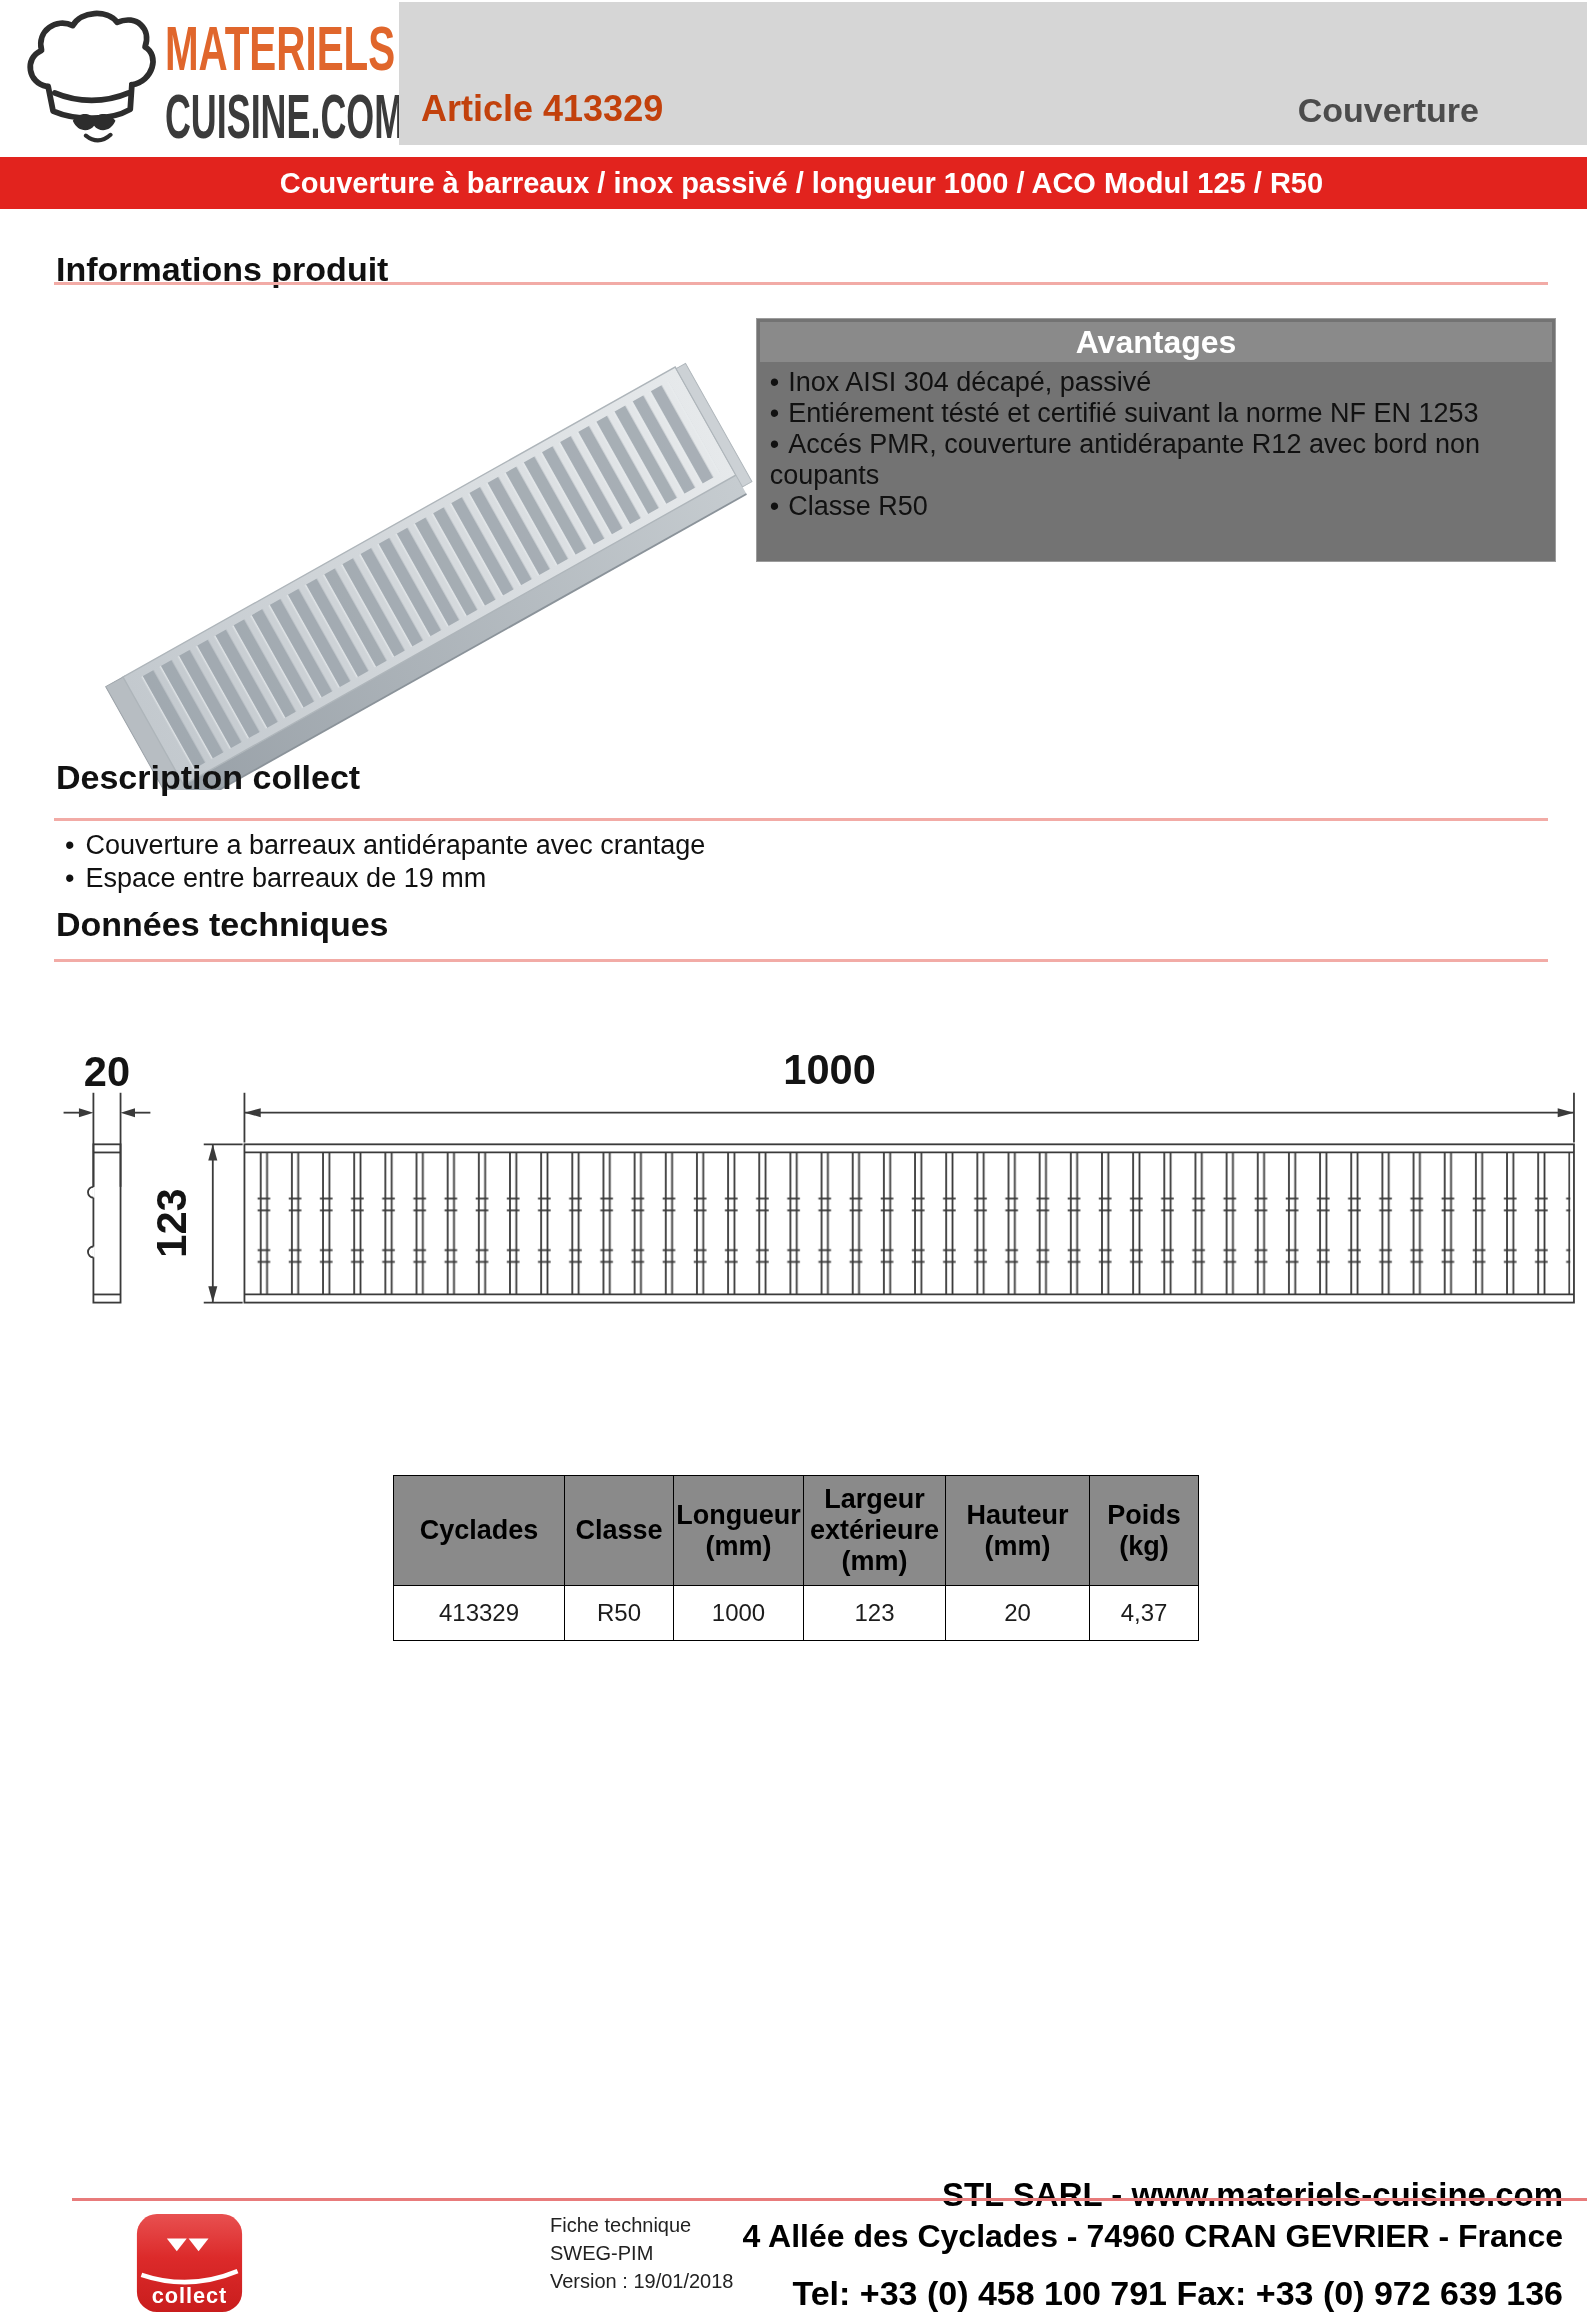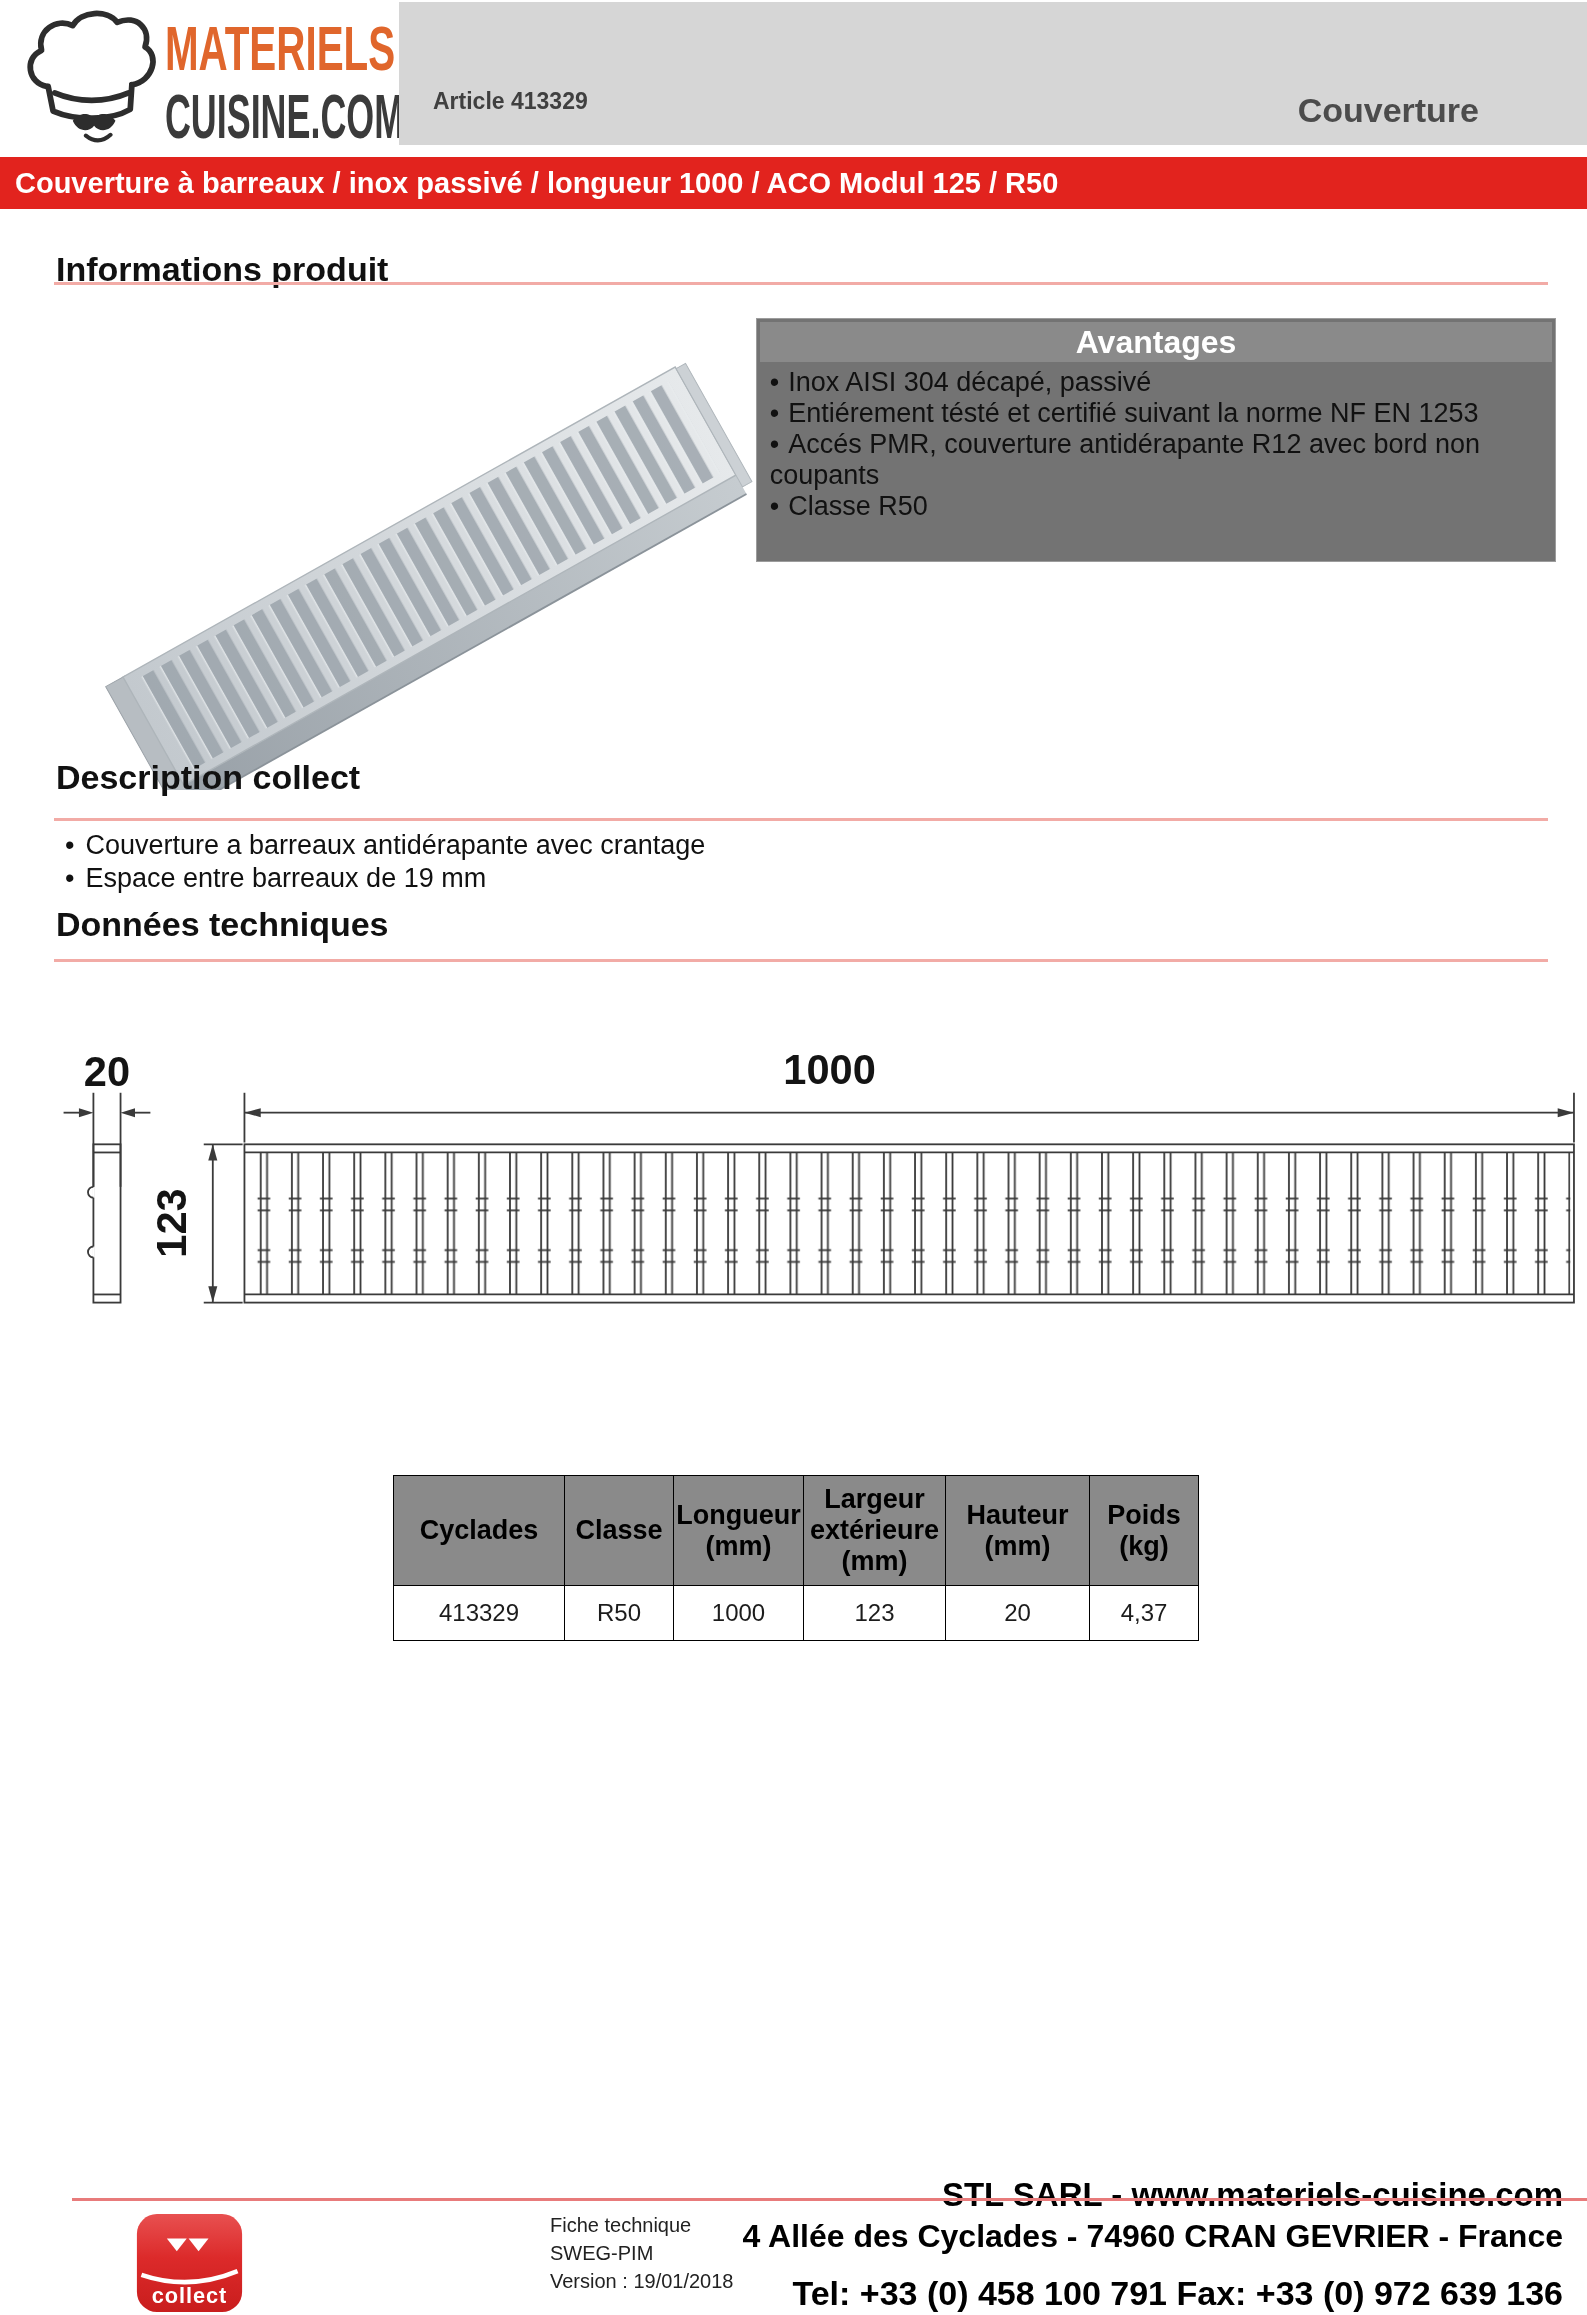--- a/index.html
+++ b/index.html
@@ -2,26 +2,26 @@
 <html style="font-size:14.5px"><head>
 <meta charset="utf-8">
 <style>
   html,body{margin:0;padding:0;background:#e9e9e9;}
   .page{position:relative;width:1588px;height:2316px;background:#ffffff;overflow:hidden;
         font-family:"Liberation Sans",sans-serif;color:#1c1c1c;margin:0 auto;}
   .abs{position:absolute;}
 
   
   .header-band{position:absolute;left:399px;top:1.8px;width:1189px;height:143px;background:#d6d6d6;}
-  .article-no{position:absolute;left:34px;top:86px;font-size:23px;font-weight:bold;color:#404040;white-space:nowrap;}
+  .article-no{position:absolute;left:22px;top:86px;font-size:36px;font-weight:bold;color:#c2410c;white-space:nowrap;}
   .category-label{position:absolute;right:109px;top:89px;font-size:34px;font-weight:bold;color:#4c4c4c;white-space:nowrap;}
 
   .banner{position:absolute;left:0;top:157px;width:1588px;height:52px;background:#e2231e;
           color:#ffffff;font-size:29px;font-weight:bold;line-height:52px;padding-left:15px;
-          box-sizing:border-box;white-space:nowrap;}
+          box-sizing:border-box;white-space:nowrap;text-align:center;}
 
   .sec-title{position:absolute;left:56px;font-size:34px;font-weight:bold;color:#111;margin:0;white-space:nowrap;}
   .rule{position:absolute;left:54px;width:1494px;height:2.7px;background:#f2aba6;}
 
   
   .adv-box{position:absolute;left:756px;top:318px;width:800px;height:244px;background:#737373;
            border:1.8px solid #9c9c9c;box-sizing:border-box;}
   .adv-head{margin:2.7px;height:40px;background:#8a8a8a;color:#ffffff;font-size:32px;font-weight:bold;
             text-align:center;line-height:40px;}
   .adv-list{list-style:none;margin:5.4px 0 0 0;padding:0 12.7px;}

